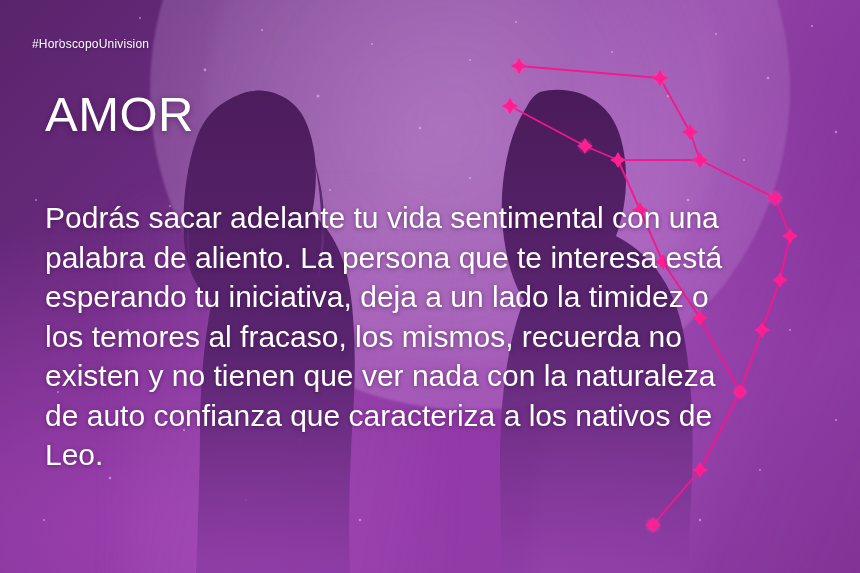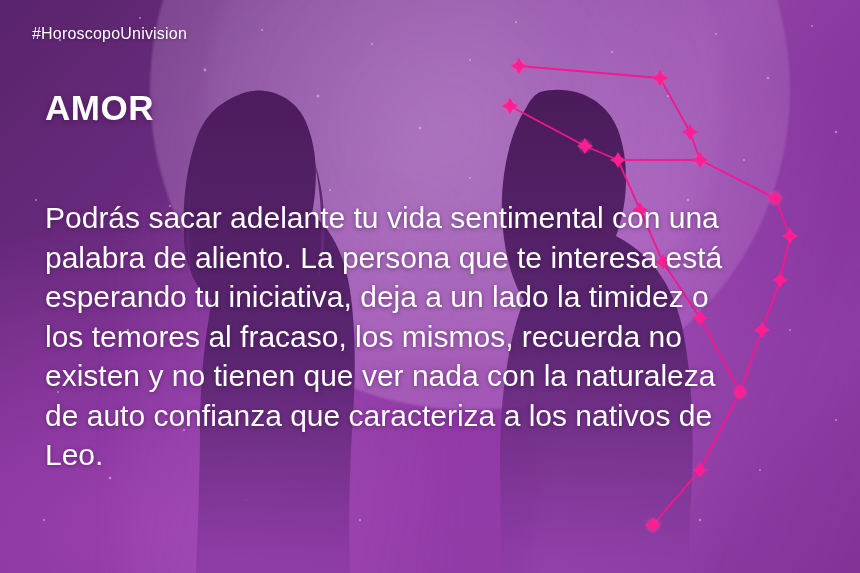--- a/index.html
+++ b/index.html
@@ -29,25 +29,25 @@
     background:linear-gradient(106deg, rgba(196,120,214,.00) 0%, rgba(201,128,219,.26) 26%, rgba(170,80,192,.10) 58%, rgba(150,60,175,0) 100%);
     transform:rotate(6deg);filter:blur(10px);
   }
   .glowband2{
     position:absolute;left:120px;top:200px;width:320px;height:430px;
     background:linear-gradient(100deg, rgba(190,110,208,0) 0%, rgba(193,116,210,.22) 45%, rgba(170,80,192,0) 100%);
     filter:blur(14px);
   }
   svg.art{position:absolute;inset:0;width:860px;height:573px;}
   .hash{
-    position:absolute;left:32px;top:25px;color:#fff;font-size:16px;letter-spacing:.2px;
+    position:absolute;left:32px;top:37px;color:#fff;font-size:12px;letter-spacing:.2px;
     text-shadow:0 1px 3px rgba(40,8,50,.45);
   }
   .amor{
-    position:absolute;left:45px;top:90px;color:#fff;font-size:35px;font-weight:bold;
+    position:absolute;left:45px;top:90px;color:#fff;font-size:49px;font-weight:normal;
     letter-spacing:.5px;line-height:1;text-shadow:0 2px 6px rgba(40,8,50,.40);
   }
   .body{
     position:absolute;left:45px;top:198px;width:770px;color:#fff;font-size:30px;
     line-height:39.5px;text-shadow:0 1px 4px rgba(45,10,55,.50);white-space:pre-line;
   }
 </style>
 </head>
 <body>
 

